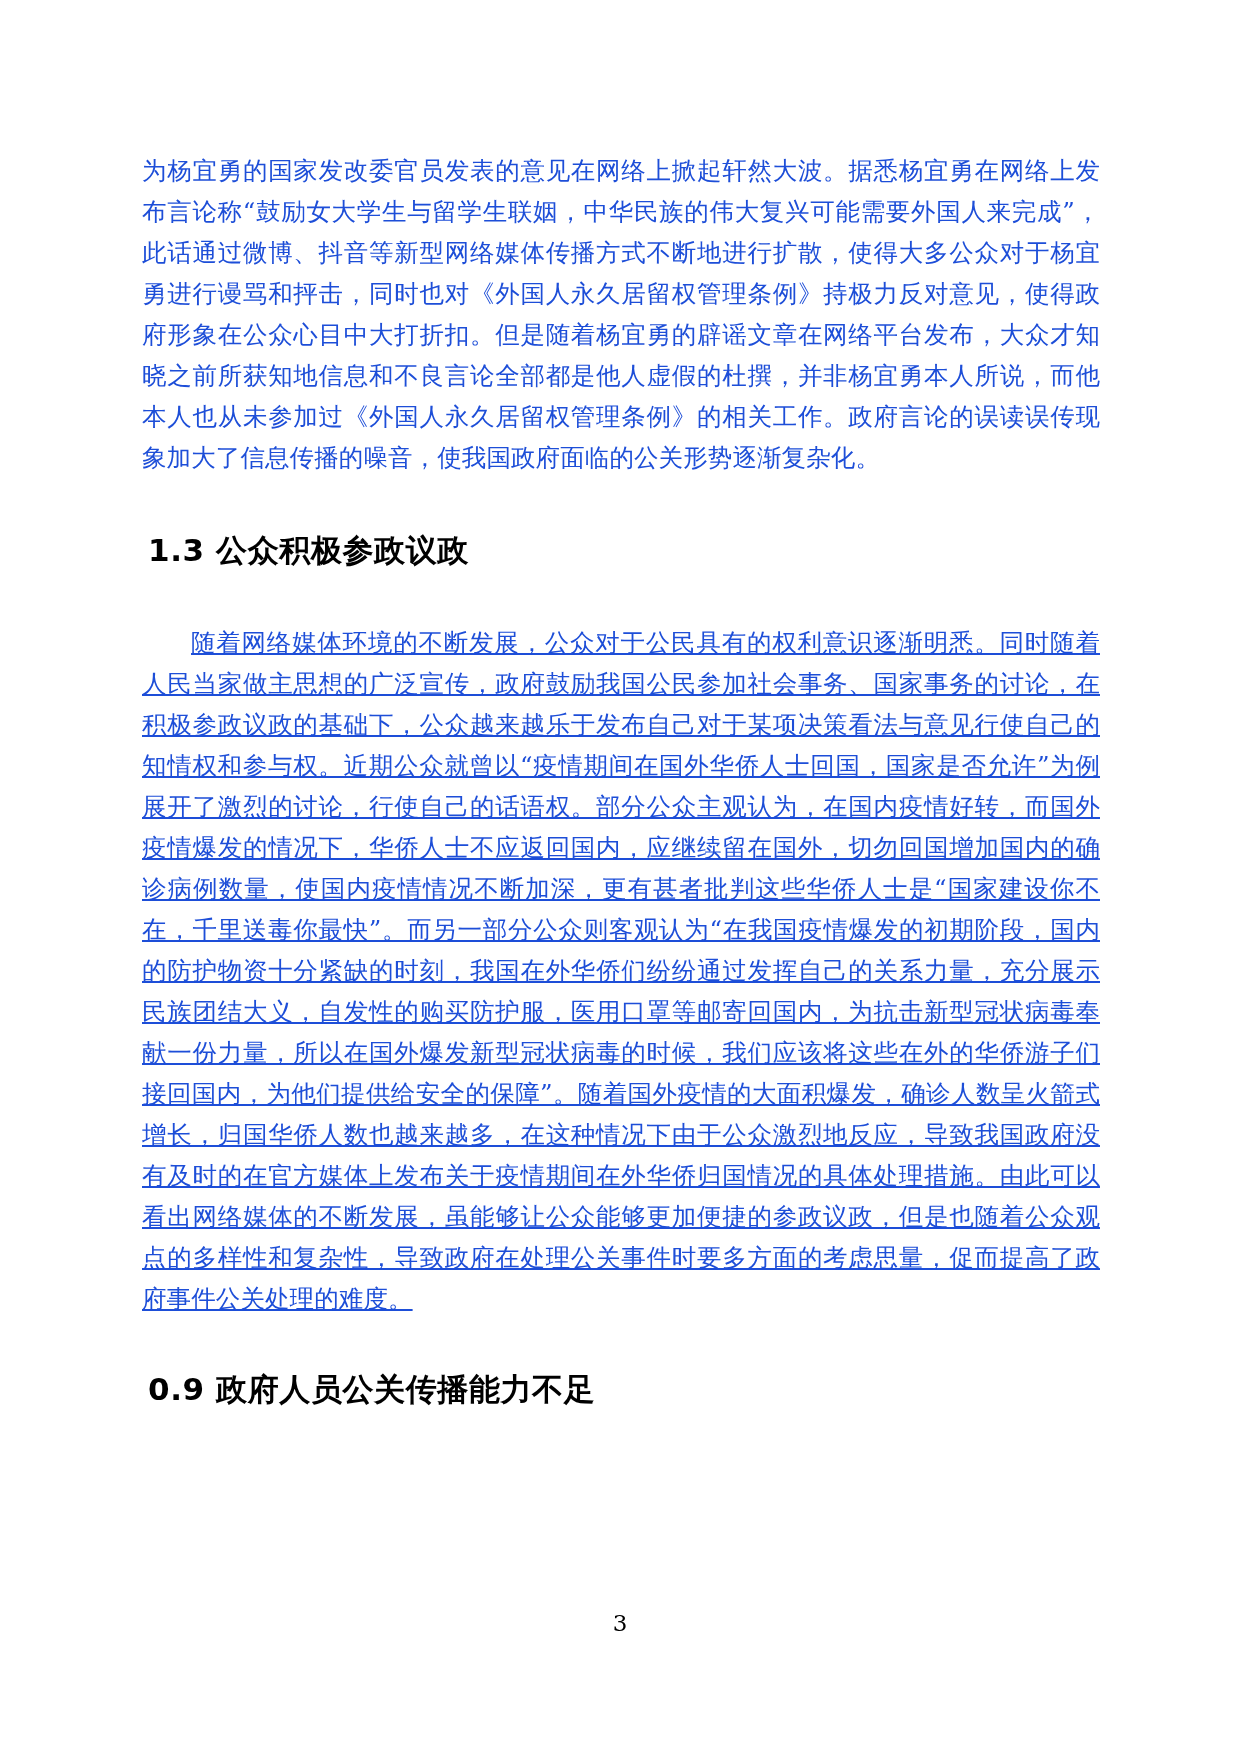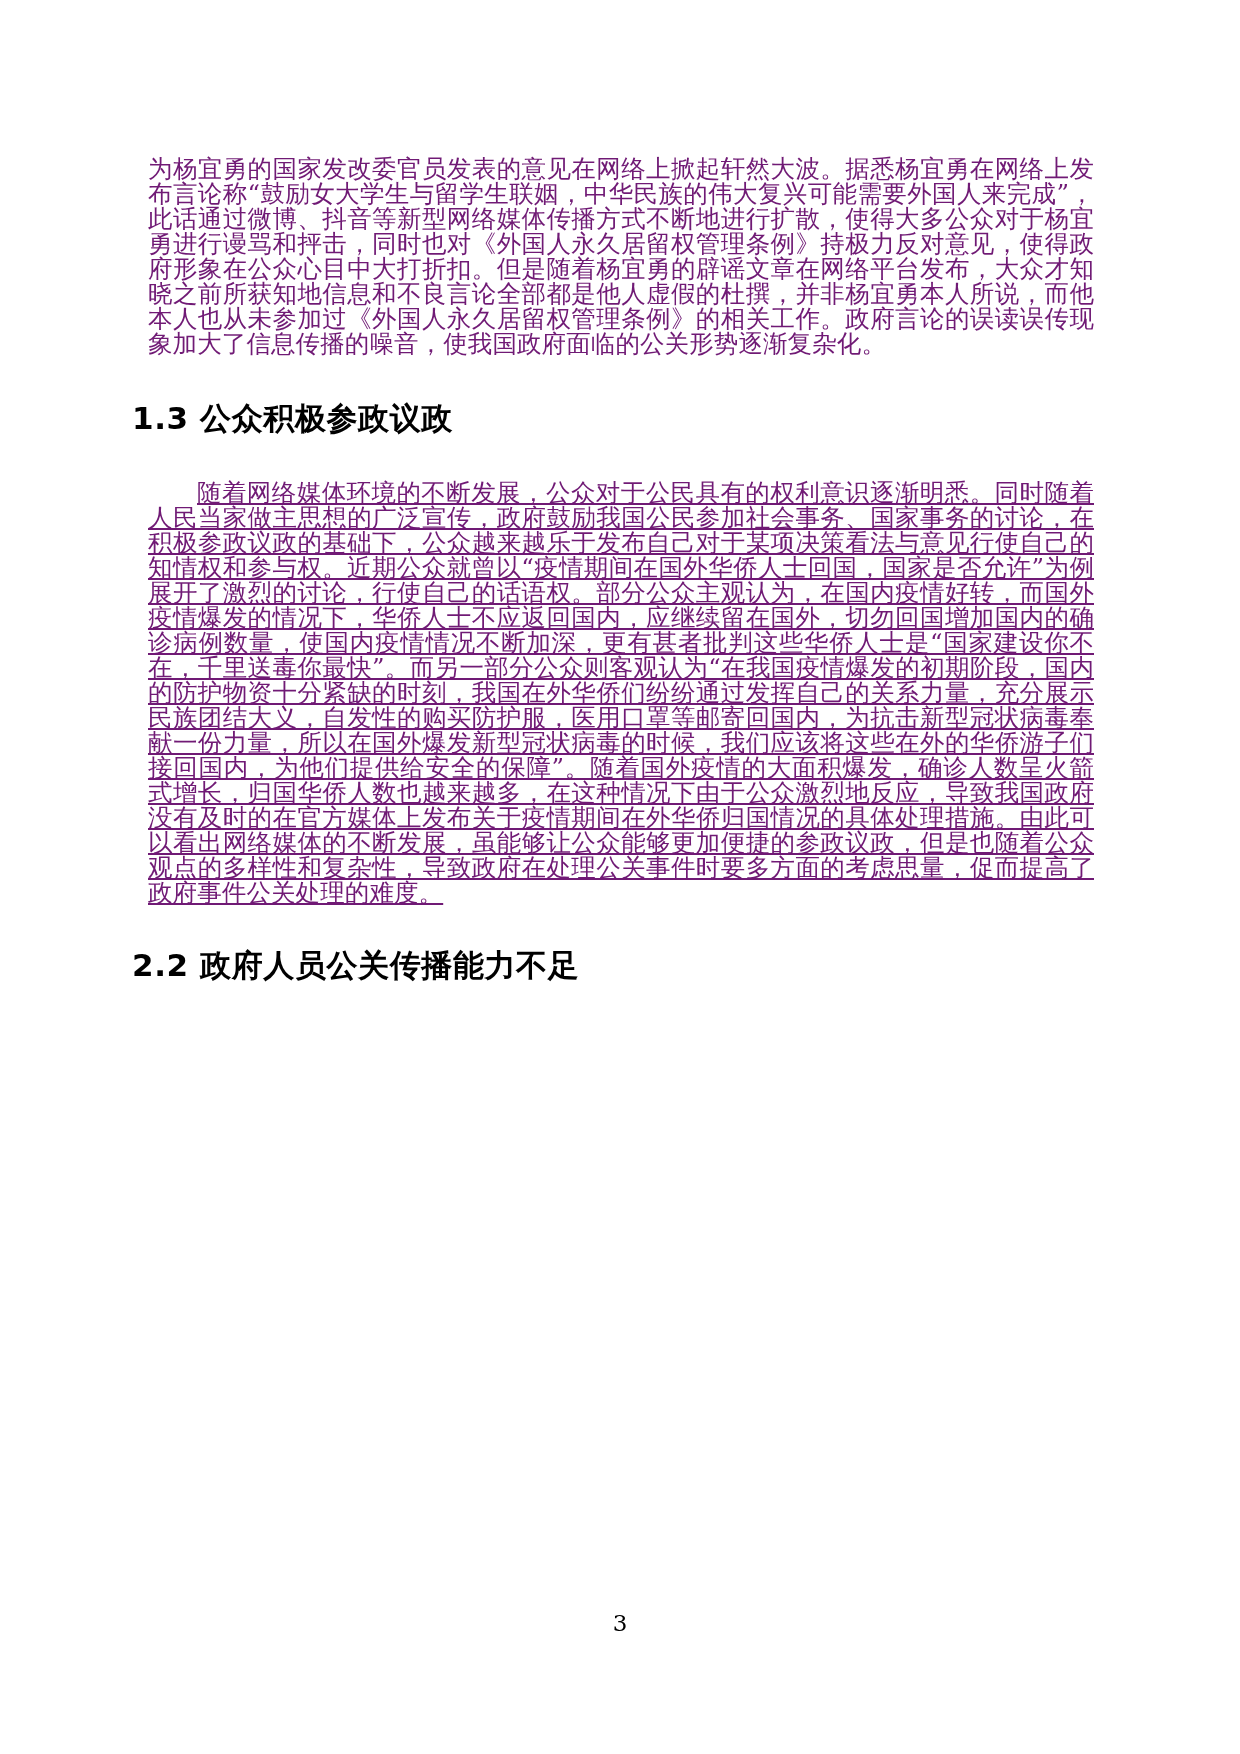--- a/index.html
+++ b/index.html
@@ -25,37 +25,37 @@
     background: #ffffff;
     overflow: hidden;
   }
   .content {
     position: absolute;
     left: 132px;
     top: 140px;
     width: 978px;
   }
   p.body-par {
-    margin: 16px;
+    margin: 10px;
     font-family: "DejaVu Serif", serif;
     font-size: 24.5px;
-    line-height: 25px;
+    line-height: 41px;
     text-align: justify;
     text-justify: inter-character;
     letter-spacing: 0.1px;
-    color: #701a75;
+    color: #1d4ed8;
     word-break: break-all;
     text-align-last: left;
   }
   p.indent {
     text-indent: 49px;
     text-decoration: underline;
   }
   h2.section-heading {
-    margin: 0;
+    margin: 16px;
     font-family: "DejaVu Sans", sans-serif;
     font-size: 31px;
     font-weight: bold;
     line-height: 40px;
     letter-spacing: 0.6px;
     color: #000;
   }
   .gap-after-par-1 { height: 26px; }
   .gap-after-h13    { height: 26px; }
   .gap-after-par-2 { height: 24px; }
@@ -84,21 +84,21 @@
     <div class="gap-after-par-1"></div>
 
     <h2 class="section-heading">1.3 公众积极参政议政</h2>
 
     <div class="gap-after-h13"></div>
 
     <p class="body-par indent">随着网络媒体环境的不断发展，公众对于公民具有的权利意识逐渐明悉。同时随着人民当家做主思想的广泛宣传，政府鼓励我国公民参加社会事务、国家事务的讨论，在积极参政议政的基础下，公众越来越乐于发布自己对于某项决策看法与意见行使自己的知情权和参与权。近期公众就曾以“疫情期间在国外华侨人士回国，国家是否允许”为例展开了激烈的讨论，行使自己的话语权。部分公众主观认为，在国内疫情好转，而国外疫情爆发的情况下，华侨人士不应返回国内，应继续留在国外，切勿回国增加国内的确诊病例数量，使国内疫情情况不断加深，更有甚者批判这些华侨人士是“国家建设你不在，千里送毒你最快”。而另一部分公众则客观认为“在我国疫情爆发的初期阶段，国内的防护物资十分紧缺的时刻，我国在外华侨们纷纷通过发挥自己的关系力量，充分展示民族团结大义，自发性的购买防护服，医用口罩等邮寄回国内，为抗击新型冠状病毒奉献一份力量，所以在国外爆发新型冠状病毒的时候，我们应该将这些在外的华侨游子们接回国内，为他们提供给安全的保障”。随着国外疫情的大面积爆发，确诊人数呈火箭式增长，归国华侨人数也越来越多，在这种情况下由于公众激烈地反应，导致我国政府没有及时的在官方媒体上发布关于疫情期间在外华侨归国情况的具体处理措施。由此可以看出网络媒体的不断发展，虽能够让公众能够更加便捷的参政议政，但是也随着公众观点的多样性和复杂性，导致政府在处理公关事件时要多方面的考虑思量，促而提高了政府事件公关处理的难度。</p>
 
     <div class="gap-after-par-2"></div>
 
-    <h2 class="section-heading">2.2 政府人员公关传播能力不足</h2>
+    <h2 class="section-heading">0.9 政府人员公关传播能力不足</h2>
 
     <div class="gap-after-h14"></div>
 
 
 
   </div>
 
   <div class="page-number">3</div>
 
 </div>

